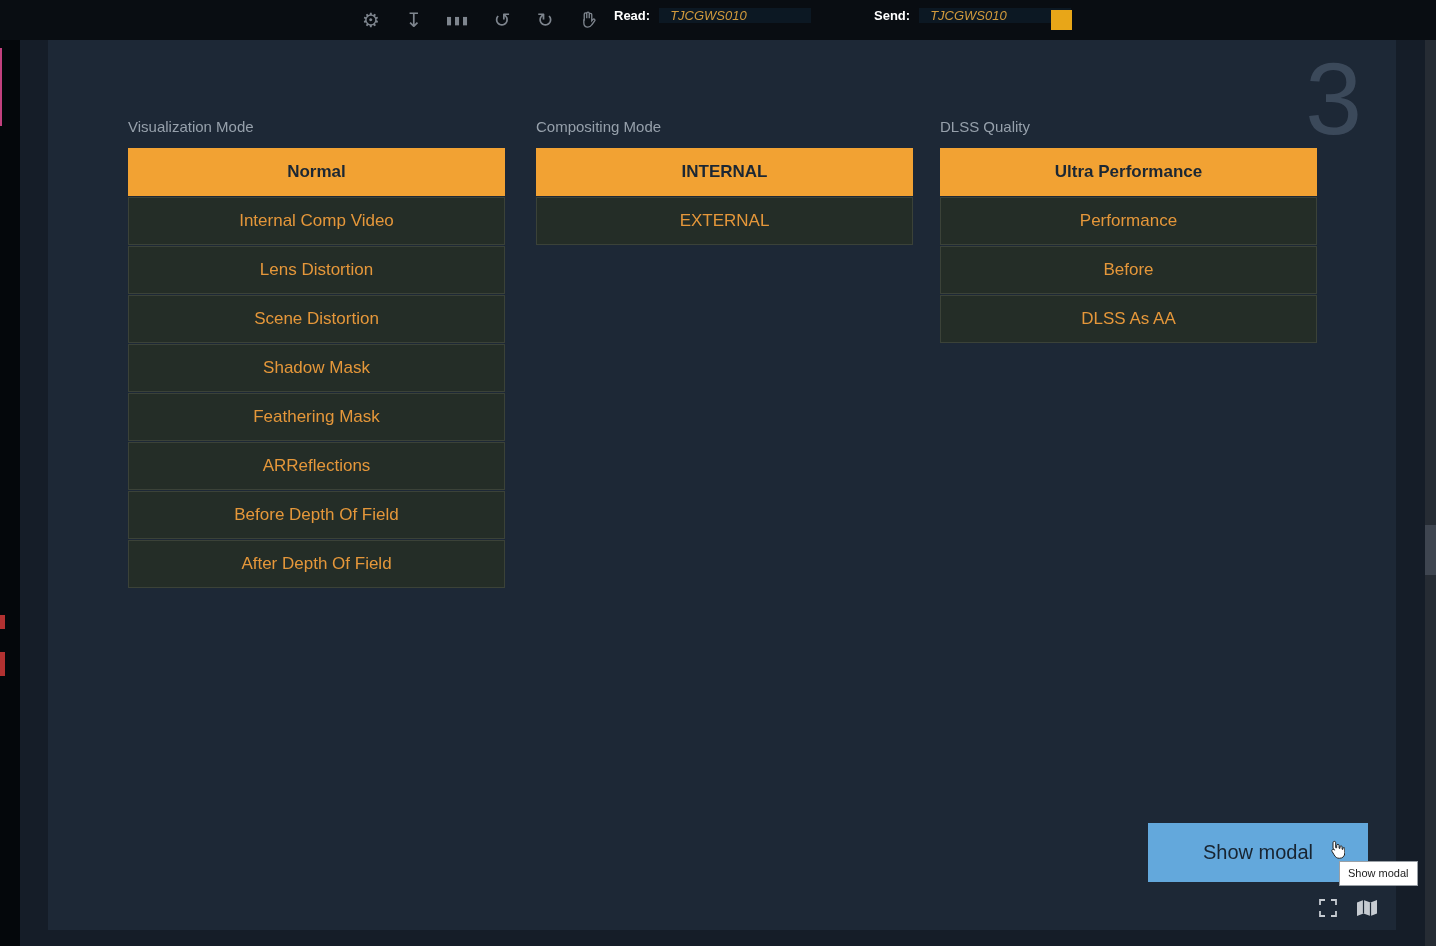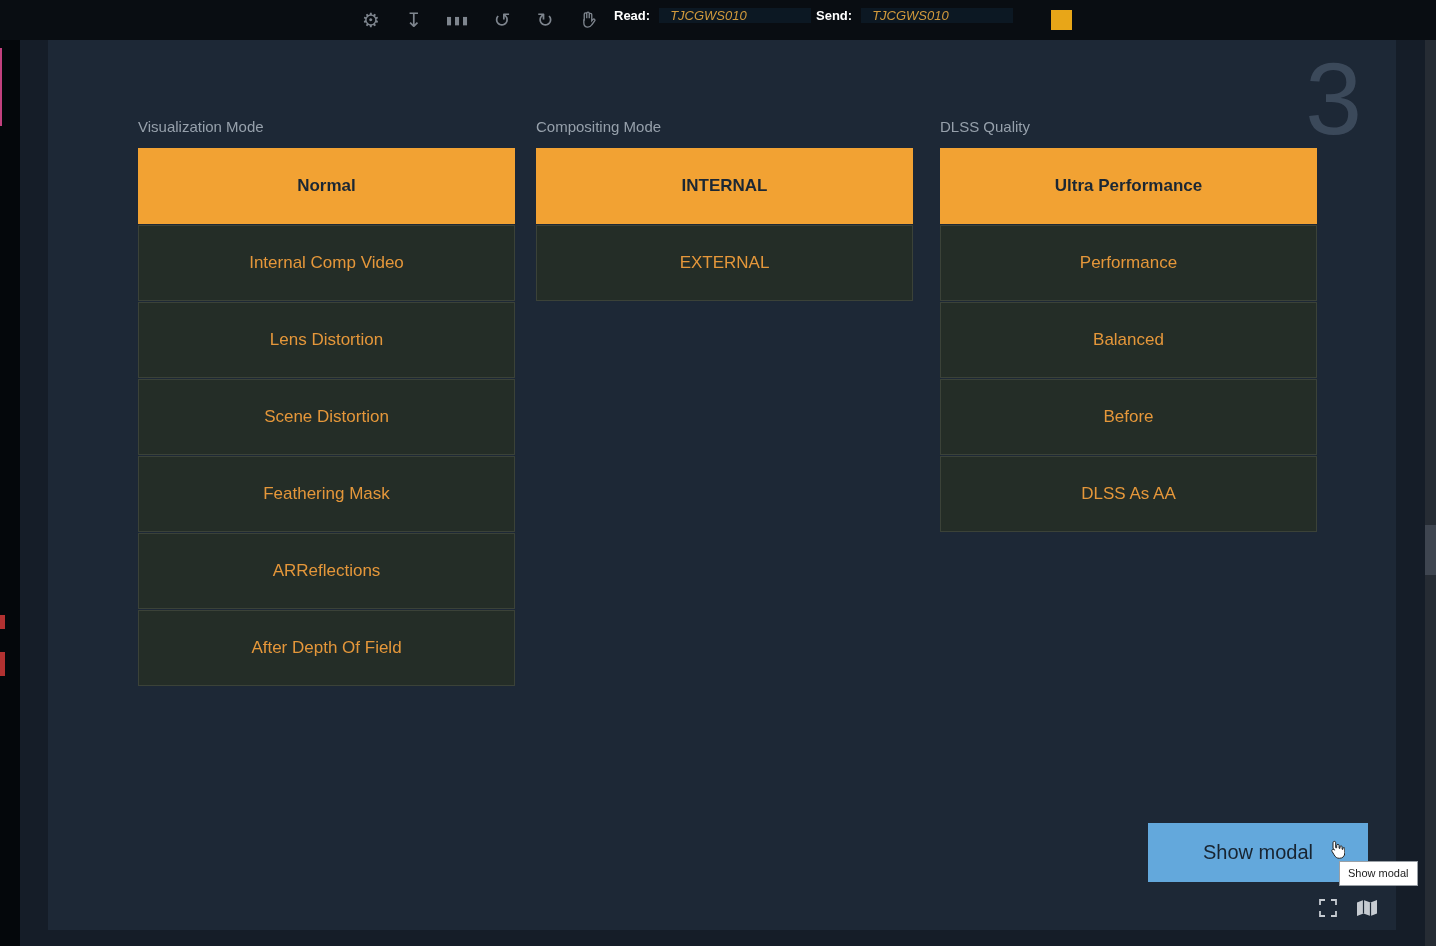--- a/index.html
+++ b/index.html
@@ -8,42 +8,42 @@
 
   
   .topbar{position:absolute;left:0;top:0;width:1436px;height:40px;background:#090d12}
   .tb-icons{position:absolute;left:360px;top:0;height:40px;display:flex;align-items:center;gap:21px;color:#7e858e}
   .tb-icon{font-family:"DejaVu Sans",sans-serif;font-size:20px;line-height:1;cursor:pointer;display:inline-flex;align-items:center;justify-content:center;min-width:22px}
   .tb-icon.columns{font-size:11px;letter-spacing:2px}
   .field{position:absolute;top:8px;height:24px;display:flex;align-items:flex-start}
   .field .flabel{color:#ffffff;font-size:13px;font-weight:700;margin-right:9px}
   .field input{width:152px;height:15px;background:#0c1823;border:1px solid #0c1823;color:#d29a3c;font-style:italic;font-size:13px;padding:0 10px;font-family:"Liberation Sans",sans-serif;outline:none}
   .field.read{left:614px}
-  .field.send{left:816px}
+  .field.send{left:874px}
   .indicator{position:absolute;left:1051px;top:10px;width:21px;height:20px;background:var(--indicator_color,#e8a618)}
 
   
   .left-strip{position:absolute;left:0;top:40px;width:20px;height:906px;background:#04070b}
   .mark{position:absolute}
   .m1{left:0;top:8px;width:2px;height:78px;background:#c2407e}
   .m2{left:0;top:575px;width:5px;height:14px;background:#b23131}
   .m3{left:0;top:612px;width:5px;height:24px;background:#b23131}
   .frame{position:absolute;left:20px;top:40px;width:1405px;height:906px;background:#151d28}
   .content{position:absolute;left:48px;top:40px;width:1348px;height:890px;background:#1d2836}
   .right-strip{position:absolute;right:0;top:40px;width:11px;height:906px;background:#262c34}
   .thumb{position:absolute;left:0;top:485px;width:11px;height:50px;background:#3e4550;cursor:pointer}
 
   
   .watermark{position:absolute;right:34px;top:8px;font-size:102px;font-weight:300;line-height:1;color:rgba(150,172,198,.25);user-select:none}
 
   
   .group{position:absolute;top:78px;width:377px}
-  .g0{left:90px}.g1{left:488px}.g2{left:892px}
+  .g0{left:80px}.g1{left:488px}.g2{left:892px}
   .group-label{color:#96a0ab;font-size:15px;margin-bottom:13px}
-  .opt{display:block;width:100%;height:76px;margin-bottom:1px;background:#242d27;border:1px solid #3b4238;color:#e5973a;font-size:17px;font-family:"Liberation Sans",sans-serif;text-align:center;cursor:pointer}
+  .opt{display:block;width:100%;height:48px;margin-bottom:1px;background:#242d27;border:1px solid #3b4238;color:#e5973a;font-size:17px;font-family:"Liberation Sans",sans-serif;text-align:center;cursor:pointer}
   .opt.selected{background:var(--accent_orange,#f2a233);border-color:var(--accent_orange,#f2a233);color:#1b2734;font-weight:700}
 
   
   .show-modal{position:absolute;left:1100px;top:783px;width:220px;height:59px;background:var(--modal_button_bg,#63a8dc);border:none;color:#182430;font-size:20px;font-family:"Liberation Sans",sans-serif;cursor:pointer}
   .tooltip{position:absolute;left:1291px;top:821px;background:#ffffff;border:1px solid #9aa0a6;color:#1b1b1b;font-size:11px;line-height:1;padding:6px 8px;white-space:nowrap;z-index:5}
   .cursor{position:absolute;left:1280px;top:800px;z-index:6;pointer-events:none}
 
   
   .corner-icons{position:absolute;right:18px;bottom:12px;display:flex;align-items:center;gap:18px;color:#c6cbd1}
   .corner-icons svg{display:block;cursor:pointer}
@@ -85,34 +85,35 @@
 <div class="content">
   <div class="watermark">3</div>
 
   <div id="groups">
       <div class="group g0">
         <div class="group-label">Visualization Mode</div>
         <button class="opt selected">Normal</button>
         <button class="opt">Internal Comp Video</button>
         <button class="opt">Lens Distortion</button>
         <button class="opt">Scene Distortion</button>
+        <button class="opt">Shadow Mask</button>
         <button class="opt">Feathering Mask</button>
         <button class="opt">ARReflections</button>
+        <button class="opt">Before Depth Of Field</button>
         <button class="opt">After Depth Of Field</button>
       </div>
       <div class="group g1">
         <div class="group-label">Compositing Mode</div>
         <button class="opt selected">INTERNAL</button>
         <button class="opt">EXTERNAL</button>
       </div>
       <div class="group g2">
         <div class="group-label">DLSS Quality</div>
         <button class="opt selected">Ultra Performance</button>
         <button class="opt">Performance</button>
-        <button class="opt">Balanced</button>
         <button class="opt">Before</button>
         <button class="opt">DLSS As AA</button>
       </div>
     </div>
 
   <button class="show-modal">Show modal</button>
   <div class="tooltip">Show modal</div>
 
   <span class="cursor">
     <svg width="17" height="21" viewBox="0 0 17 21">

